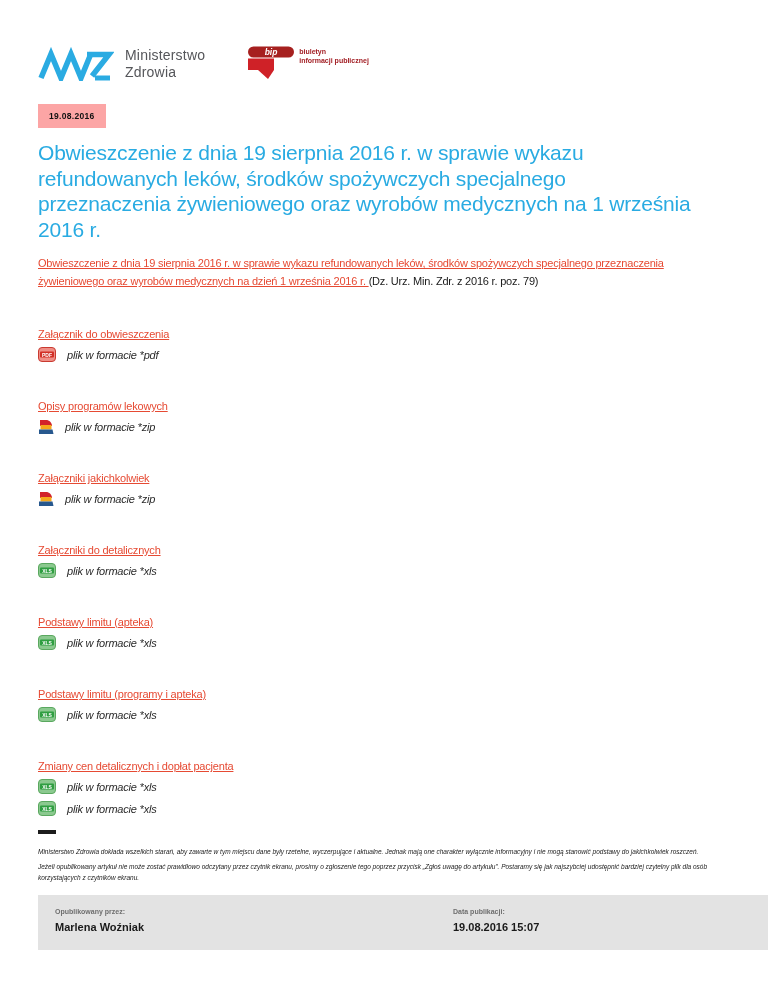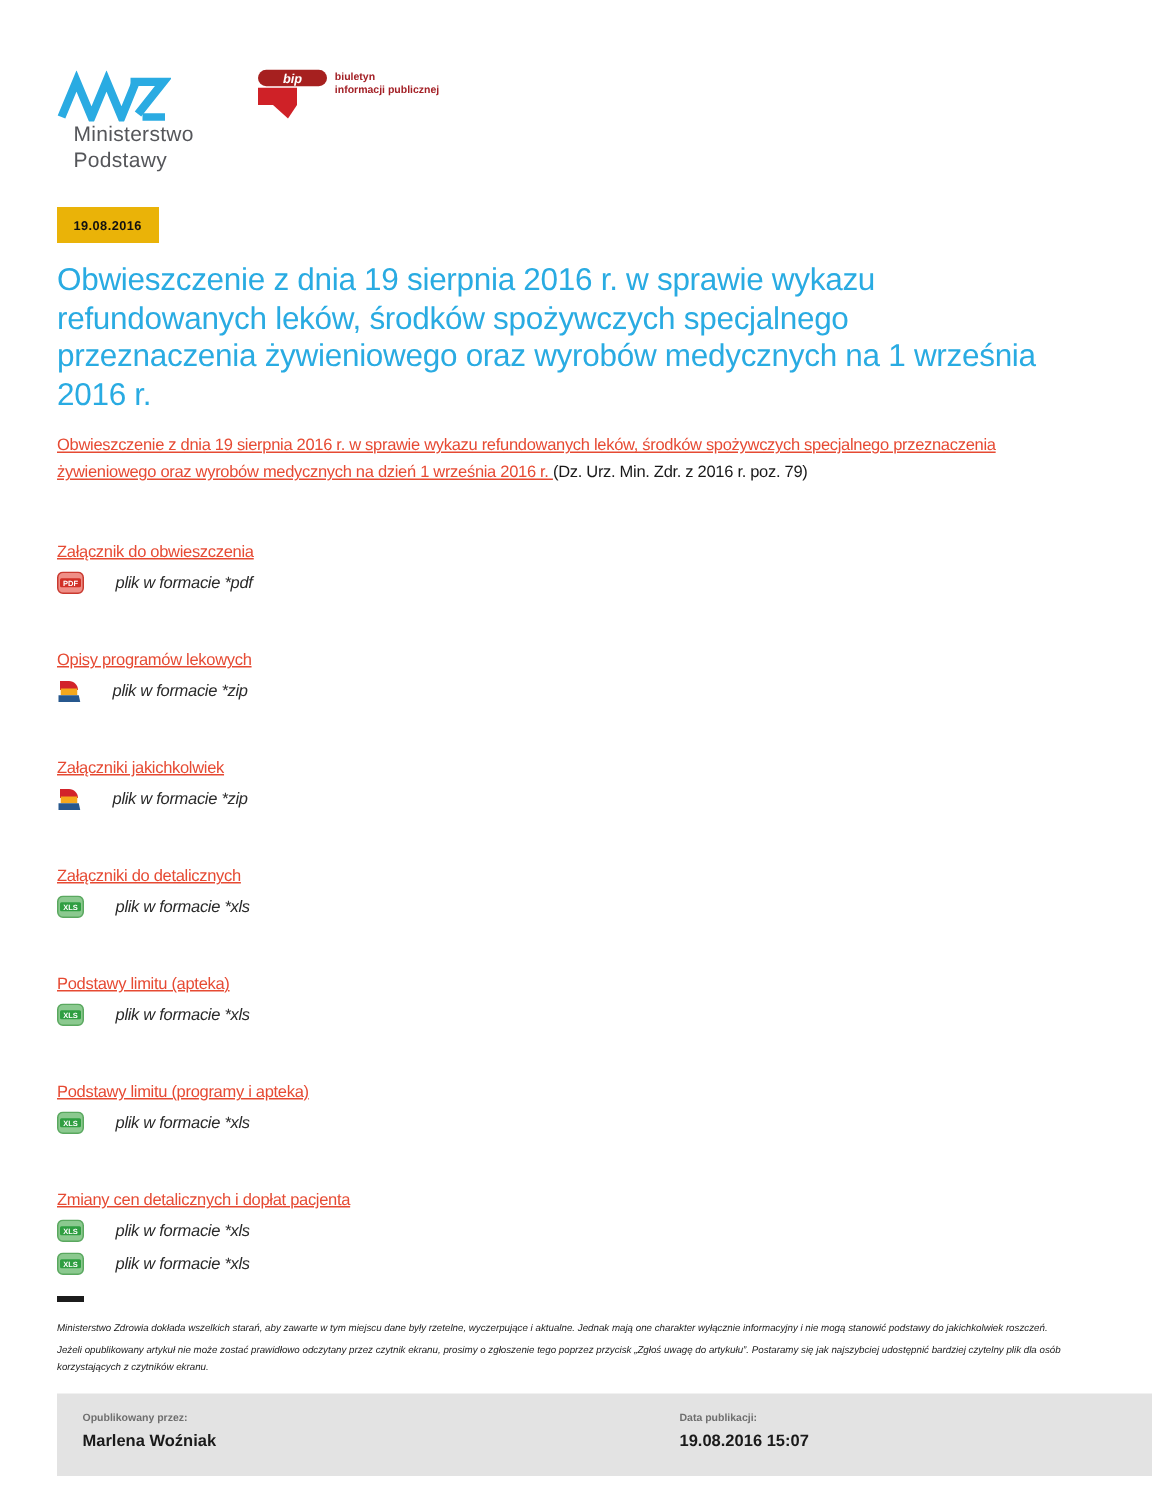--- a/index.html
+++ b/index.html
@@ -7,28 +7,28 @@
   body {
     background:#ffffff;
     font-family:"Liberation Sans", sans-serif;
     color:#1a1a1a;
     overflow:hidden;
   }
   .content { padding:0 38px; width:768px; }
 
   
   .header-row { display:flex; align-items:flex-start; padding-top:47px; }
-  .mz-logo { display:flex; align-items:flex-start; text-decoration:none; cursor:pointer;flex-direction:column; }
+  .mz-logo { display:flex; align-items:flex-end; text-decoration:none; cursor:pointer; }
   .mz-name { margin-left:11px; font-size:14px; line-height:17px; color:#55565a; letter-spacing:.2px; }
   .bip-logo { display:flex; margin-left:38px; margin-top:-2px; text-decoration:none; cursor:pointer; }
   .bip-caption { margin-left:4px; margin-top:3px; font-size:7px; line-height:8.5px; color:#a32026; font-weight:bold; }
 
   
   .date-badge {
-    display:inline-block; margin-top:23px; background:#eab308;
+    display:inline-block; margin-top:23px; background:#fca5a5;
     padding:7px 11px; font-size:8.5px; font-weight:bold; color:#111;
     letter-spacing:.3px;
   }
 
   
   .title {
     margin-top:12px; max-width:662px;
     font-size:21px; line-height:25.5px; font-weight:normal;
     letter-spacing:-.2px; color:#29abe2;
   }
@@ -38,21 +38,21 @@
   .intro a { color:#e64a33; text-decoration:underline; cursor:pointer; }
   .intro .ref { color:#1a1a1a; }
 
   
   .attachment { margin-top:7px; }
   .attachment .att-link {
     display:inline-block; font-size:11px; line-height:15px; letter-spacing:-.2px;
     color:#e64a33; text-decoration:underline; cursor:pointer;margin-top:30px;
   }
   .file-row { margin-top:5px; display:flex; align-items:center; height:15px; }
-  .file-note { font-size:11px; font-style:italic; color:#2a2a2a; margin-left:21px; letter-spacing:-.2px; }
+  .file-note { font-size:11px; font-style:italic; color:#2a2a2a; margin-left:11px; letter-spacing:-.2px; }
   .ficon { display:block; flex:0 0 auto; }
   .ficon text { font-family:"Liberation Sans", sans-serif; }
 
   
   .divider { margin-top:14px; width:18px; height:4px; background:#1c1c1c; }
   .disclaimer {
     margin-top:12px; font-size:6.5px; font-style:italic;
     line-height:11px; color:#1b1b1b; max-width:694px;
   }
   .disclaimer.second { margin-top:4px; }
@@ -70,21 +70,21 @@
 
   <header class="header-row">
     <a class="mz-logo">
       <svg width="76" height="34" viewBox="0 0 76 34">
         <polyline points="3,31 13,7 23,31 33,7 43,31 52,9" fill="none" stroke="#2aabe2" stroke-width="5.5"></polyline>
         <polyline points="49,7.5 71,7.5 54,29" fill="none" stroke="#2aabe2" stroke-width="5.5"></polyline>
         <line x1="57" y1="31" x2="72" y2="31" stroke="#2aabe2" stroke-width="5"></line>
       </svg>
       <span class="mz-name">
         <span style="display:block">Ministerstwo</span>
-        <span style="display:block">Podstawy</span>
+        <span style="display:block">Zdrowia</span>
       </span>
     </a>
     <a class="bip-logo">
       <svg width="52" height="36" viewBox="0 0 52 36">
         <rect x="5" y="1.5" width="46" height="11" rx="5.5" fill="#a6201f"></rect>
         <text x="28" y="10" font-size="8.5" font-weight="bold" font-style="italic" fill="#ffffff" text-anchor="middle">bip</text>
         <rect x="5" y="13.5" width="26" height="11.5" fill="#cf2127"></rect>
         <polygon points="15,25 31,25 25,34" fill="#cf2127"></polygon>
       </svg>
       <span class="bip-caption">

